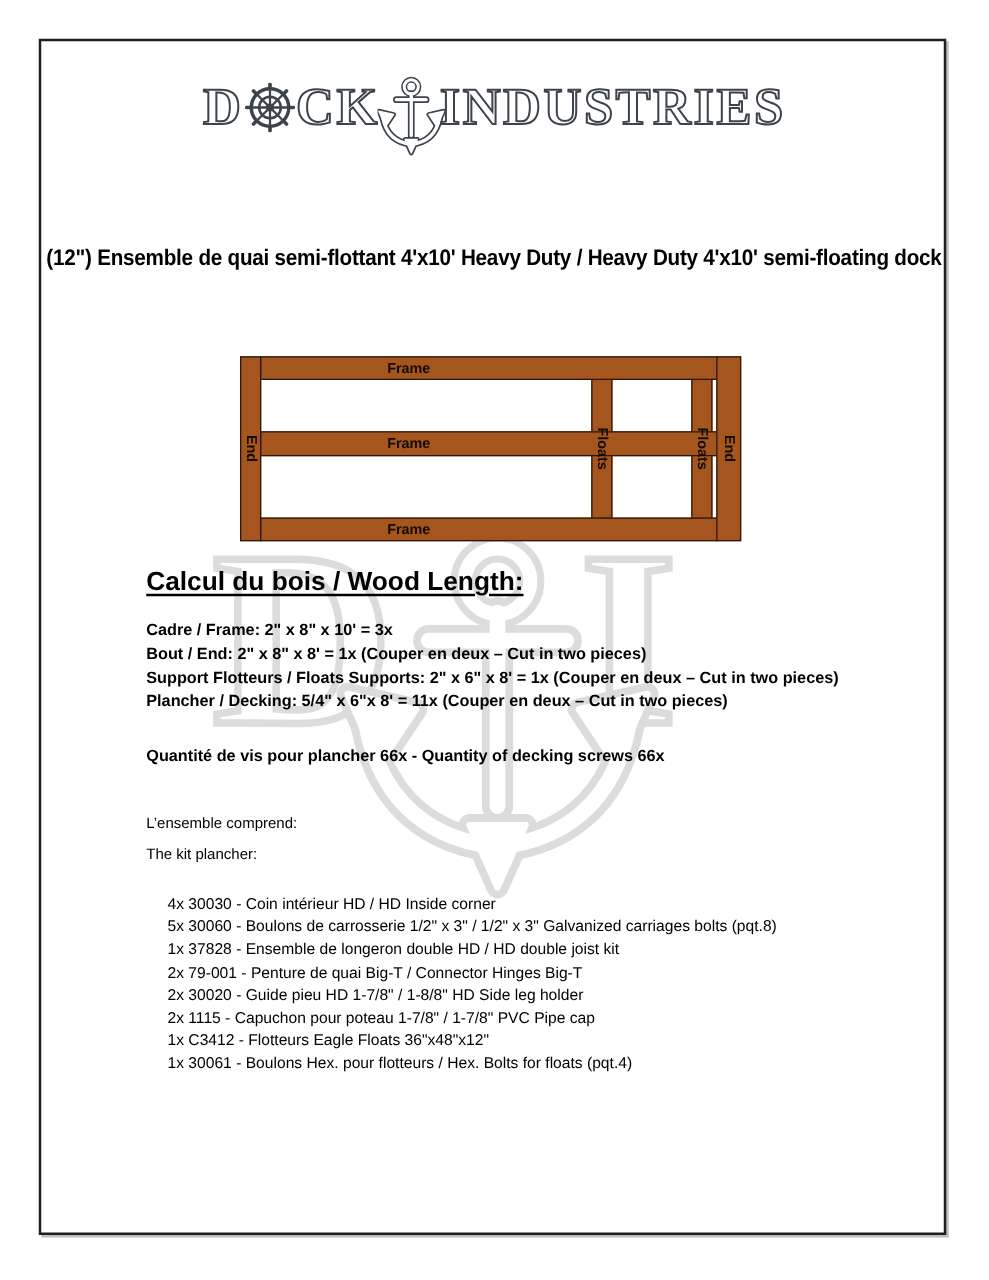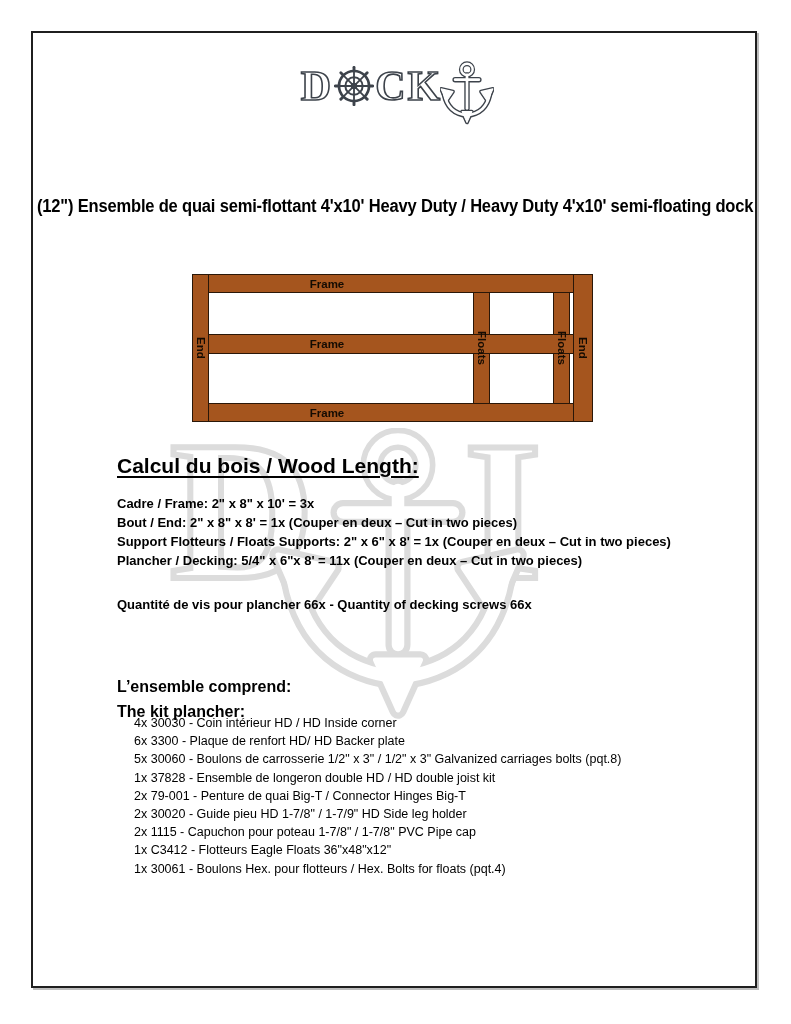--- a/index.html
+++ b/index.html
@@ -23,21 +23,21 @@
     line-height:1;white-space:pre;
   }
   .logo-wheel{width:40px;height:40px;margin:0 1px;}
   .logo-anchor{width:54px;height:76px;margin:22px -4px 0 -2px;flex:none;}
   
   .doc-title{
     position:absolute;left:37px;top:196px;display:inline-block;white-space:nowrap;
     font-size:18px;font-weight:bold;letter-spacing:-0.2px;
   }
   
-  .diagram{position:absolute;left:192px;top:274px;width:401px;height:120px;}
+  .diagram{position:absolute;left:192px;top:285px;width:401px;height:120px;}
   .bar{position:absolute;background:#A5551E;border:1px solid #2a1708;box-sizing:border-box;}
   .end-left{left:0;top:0;width:17px;height:148px;}
   .end-right{left:381px;top:0;width:20px;height:148px;}
   .floats-bar-1{left:281px;top:18px;width:17px;height:112px;}
   .floats-bar-2{left:361px;top:18px;width:17px;height:112px;}
   .frame-top{left:16px;top:0;width:366px;height:19px;}
   .frame-mid{left:16px;top:60px;width:366px;height:20px;}
   .frame-bottom{left:16px;top:129px;width:366px;height:19px;}
   .diagram-label{
     position:absolute;font-size:11.5px;font-weight:bold;color:#140b02;
@@ -52,21 +52,21 @@
   .v-floats-2{left:359px;width:21px;}
   
   .watermark{position:absolute;left:168px;top:428px;width:410px;height:330px;z-index:0;}
   
   .calcul-heading{
     position:absolute;left:117px;top:454px;font-size:21px;font-weight:bold;
     text-decoration:underline;text-decoration-thickness:2px;text-underline-offset:3px;
   }
   .wood-list{position:absolute;left:117px;top:494px;font-size:13px;font-weight:bold;line-height:19px;white-space:nowrap;}
   .screws-block{position:absolute;left:117px;top:595px;font-size:13px;font-weight:bold;line-height:19.5px;white-space:nowrap;}
-  .kit-heading{position:absolute;left:117px;top:674px;font-size:16px;font-weight:bold;line-height:25px;white-space:nowrap;}
+  .kit-heading{position:absolute;left:117px;top:646px;font-size:12px;font-weight:normal;line-height:25px;white-space:nowrap;}
   .parts-list{position:absolute;left:134px;top:714px;font-size:12.5px;line-height:18.2px;white-space:nowrap;}
   .abs-text{position:relative;}
 </style>
 </head>
 <body>
 
 <div class="page">
 
   <div class="page-border"></div>
 
@@ -128,20 +128,21 @@
       <g stroke="#ffffff" fill="none" stroke-linecap="round" stroke-linejoin="round">
         <circle cx="50" cy="14" r="10.5" stroke-width="4.5"></circle>
         <line x1="28" y1="33" x2="72" y2="33" stroke-width="5"></line>
         <line x1="50" y1="24" x2="50" y2="86" stroke-width="5"></line>
         <path d="M8 60 C13 86 30 97 50 99 C70 97 87 86 92 60" stroke-width="5"></path>
         <path d="M2 50 L24 55 L12 73 Z" fill="#ffffff" stroke-width="2"></path>
         <path d="M98 50 L76 55 L88 73 Z" fill="#ffffff" stroke-width="2"></path>
         <path d="M50 112 L41 92 L59 92 Z" fill="#ffffff" stroke-width="2"></path>
       </g>
     </svg>
+    <span class="logo-letters">INDUSTRIES</span>
   </div>
 
   <div class="doc-title" style="transform: scaleX(0.917949); transform-origin: left center;">(12") Ensemble de quai semi-flottant 4'x10' Heavy Duty / Heavy Duty 4'x10' semi-floating dock</div>
 
   <div class="diagram">
     <div class="bar floats-bar-1"></div>
     <div class="bar floats-bar-2"></div>
     <div class="bar frame-top"></div>
     <div class="bar frame-mid"></div>
     <div class="bar frame-bottom"></div>
@@ -170,23 +171,22 @@
     <div class="abs-text">Quantité de vis pour plancher 66x - Quantity of decking screws 66x</div>
   </div>
 
   <div class="kit-heading">
     <div>L’ensemble comprend:</div>
     <div>The kit plancher:</div>
   </div>
 
   <div class="parts-list">
     <div class="abs-text">4x 30030 - Coin intérieur HD / HD Inside corner</div>
-    <div class="abs-text">6x 3300 - Plaque de renfort HD/ HD Backer plate</div>
     <div class="abs-text">5x 30060 - Boulons de carrosserie 1/2" x 3" / 1/2" x 3" Galvanized carriages bolts (pqt.8)</div>
     <div class="abs-text">1x 37828 - Ensemble de longeron double HD / HD double joist kit</div>
     <div class="abs-text">2x 79-001 - Penture de quai Big-T / Connector Hinges Big-T</div>
-    <div class="abs-text">2x 30020 - Guide pieu HD 1-7/8" / 1-7/9" HD Side leg holder</div>
+    <div class="abs-text">2x 30020 - Guide pieu HD 1-7/8" / 1-8/8" HD Side leg holder</div>
     <div class="abs-text">2x 1115 - Capuchon pour poteau 1-7/8" / 1-7/8" PVC Pipe cap</div>
     <div class="abs-text">1x C3412 - Flotteurs Eagle Floats 36"x48"x12"</div>
     <div class="abs-text">1x 30061 - Boulons Hex. pour flotteurs / Hex. Bolts for floats (pqt.4)</div>
   </div>
 
 </div>
 
 </body></html>

